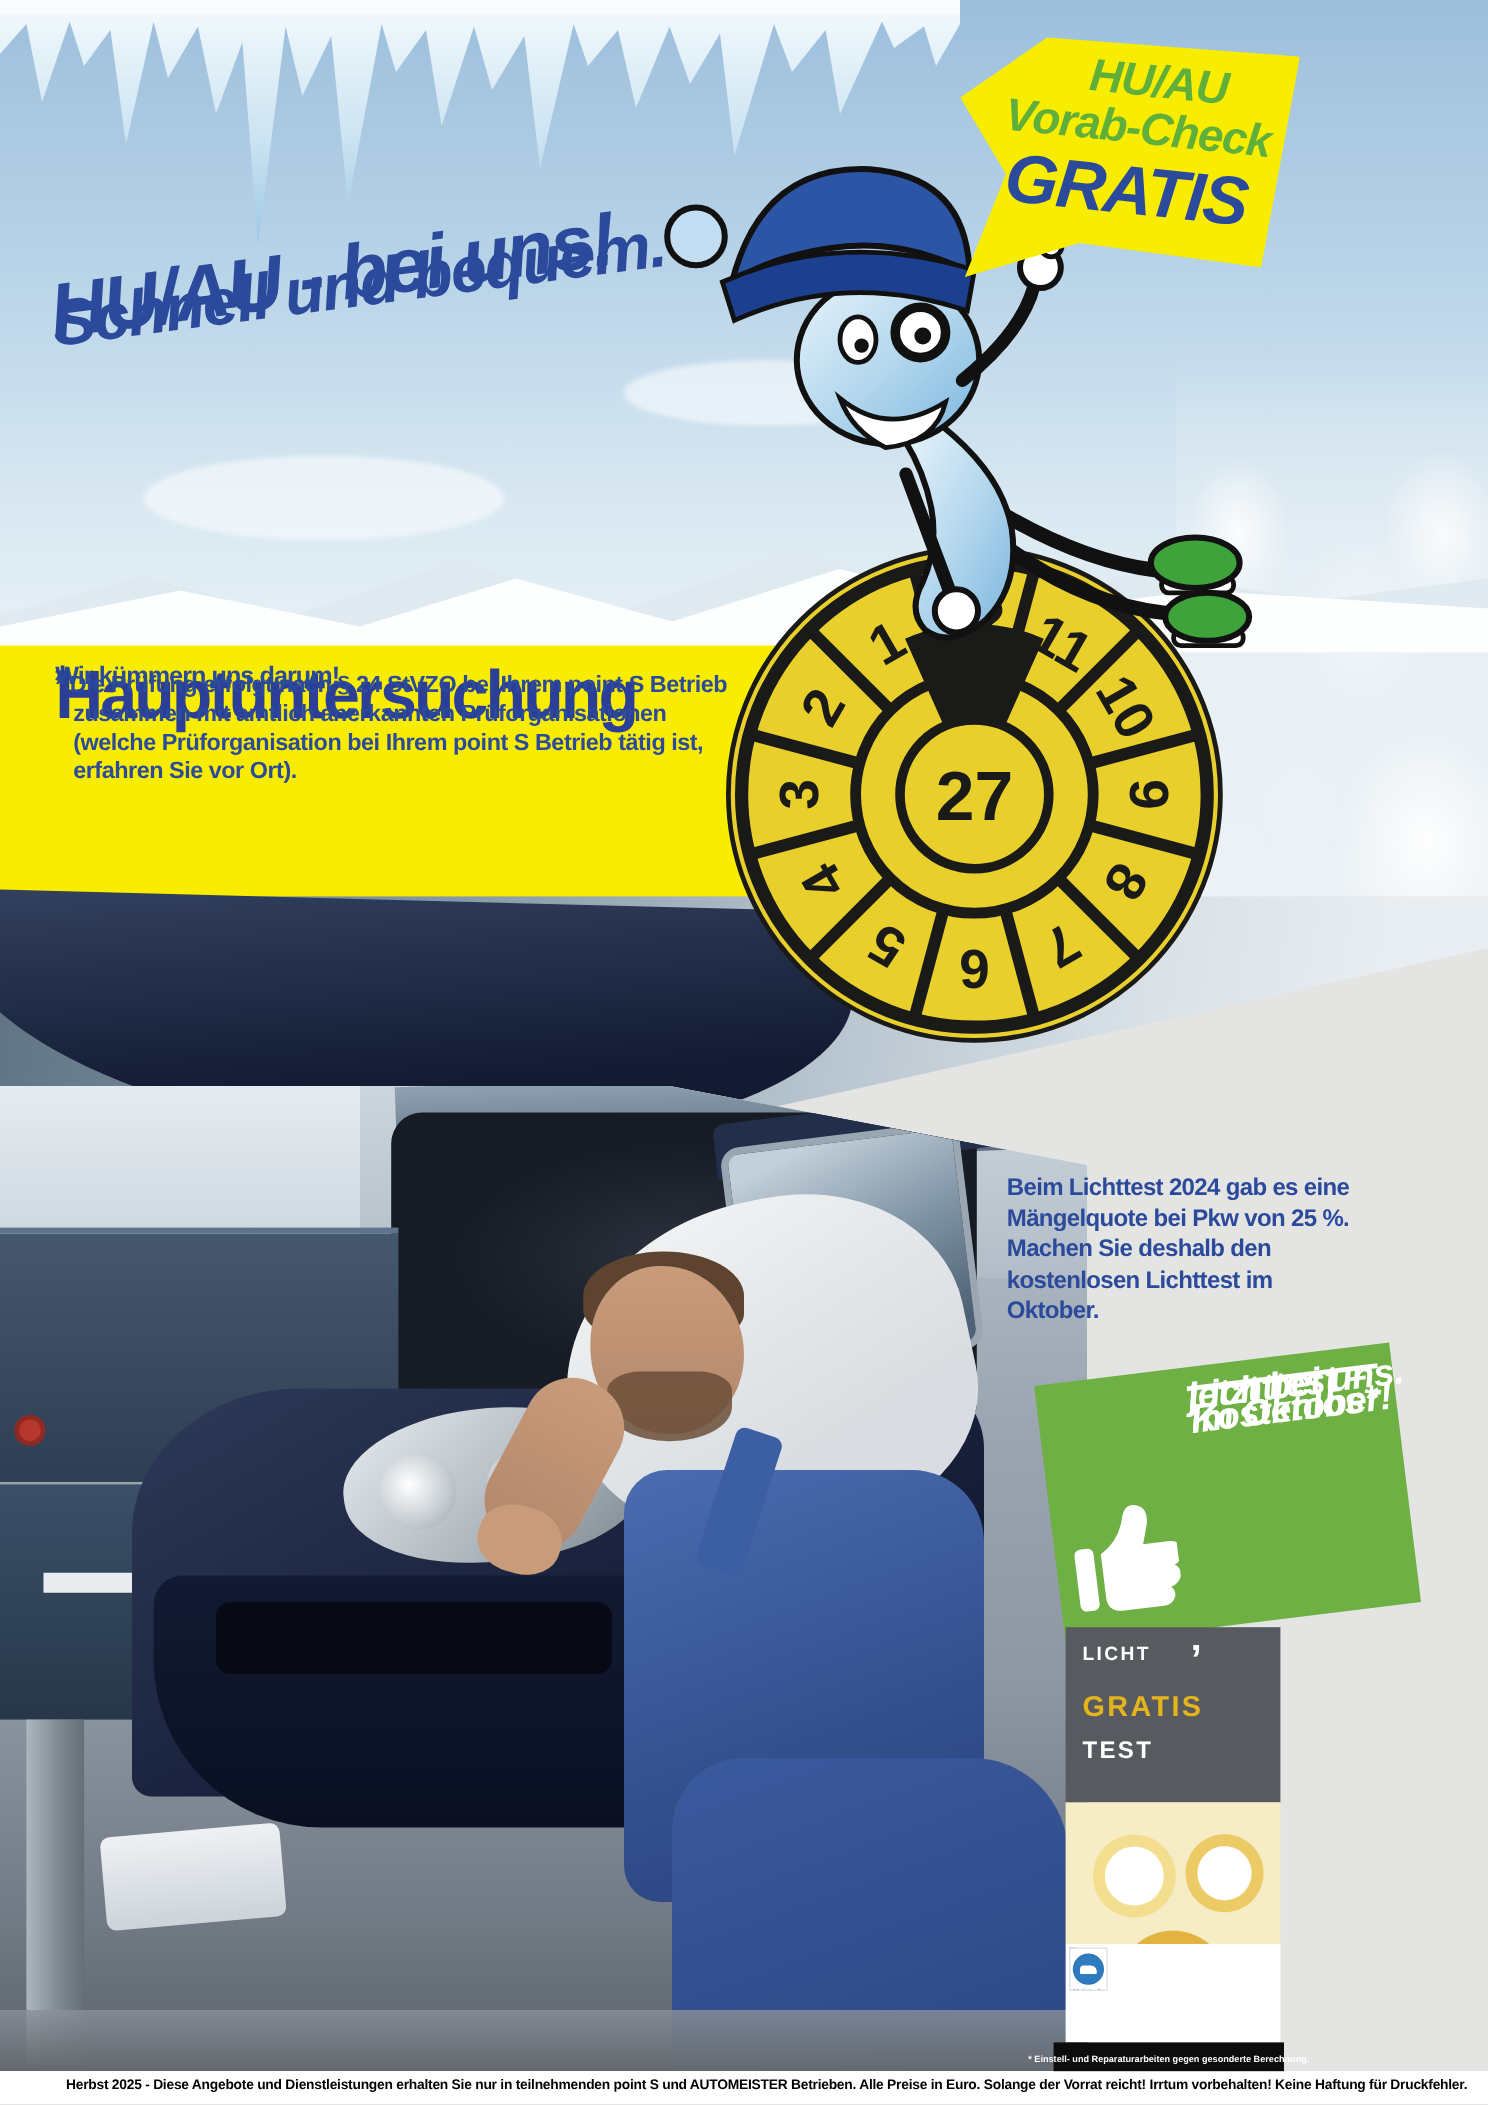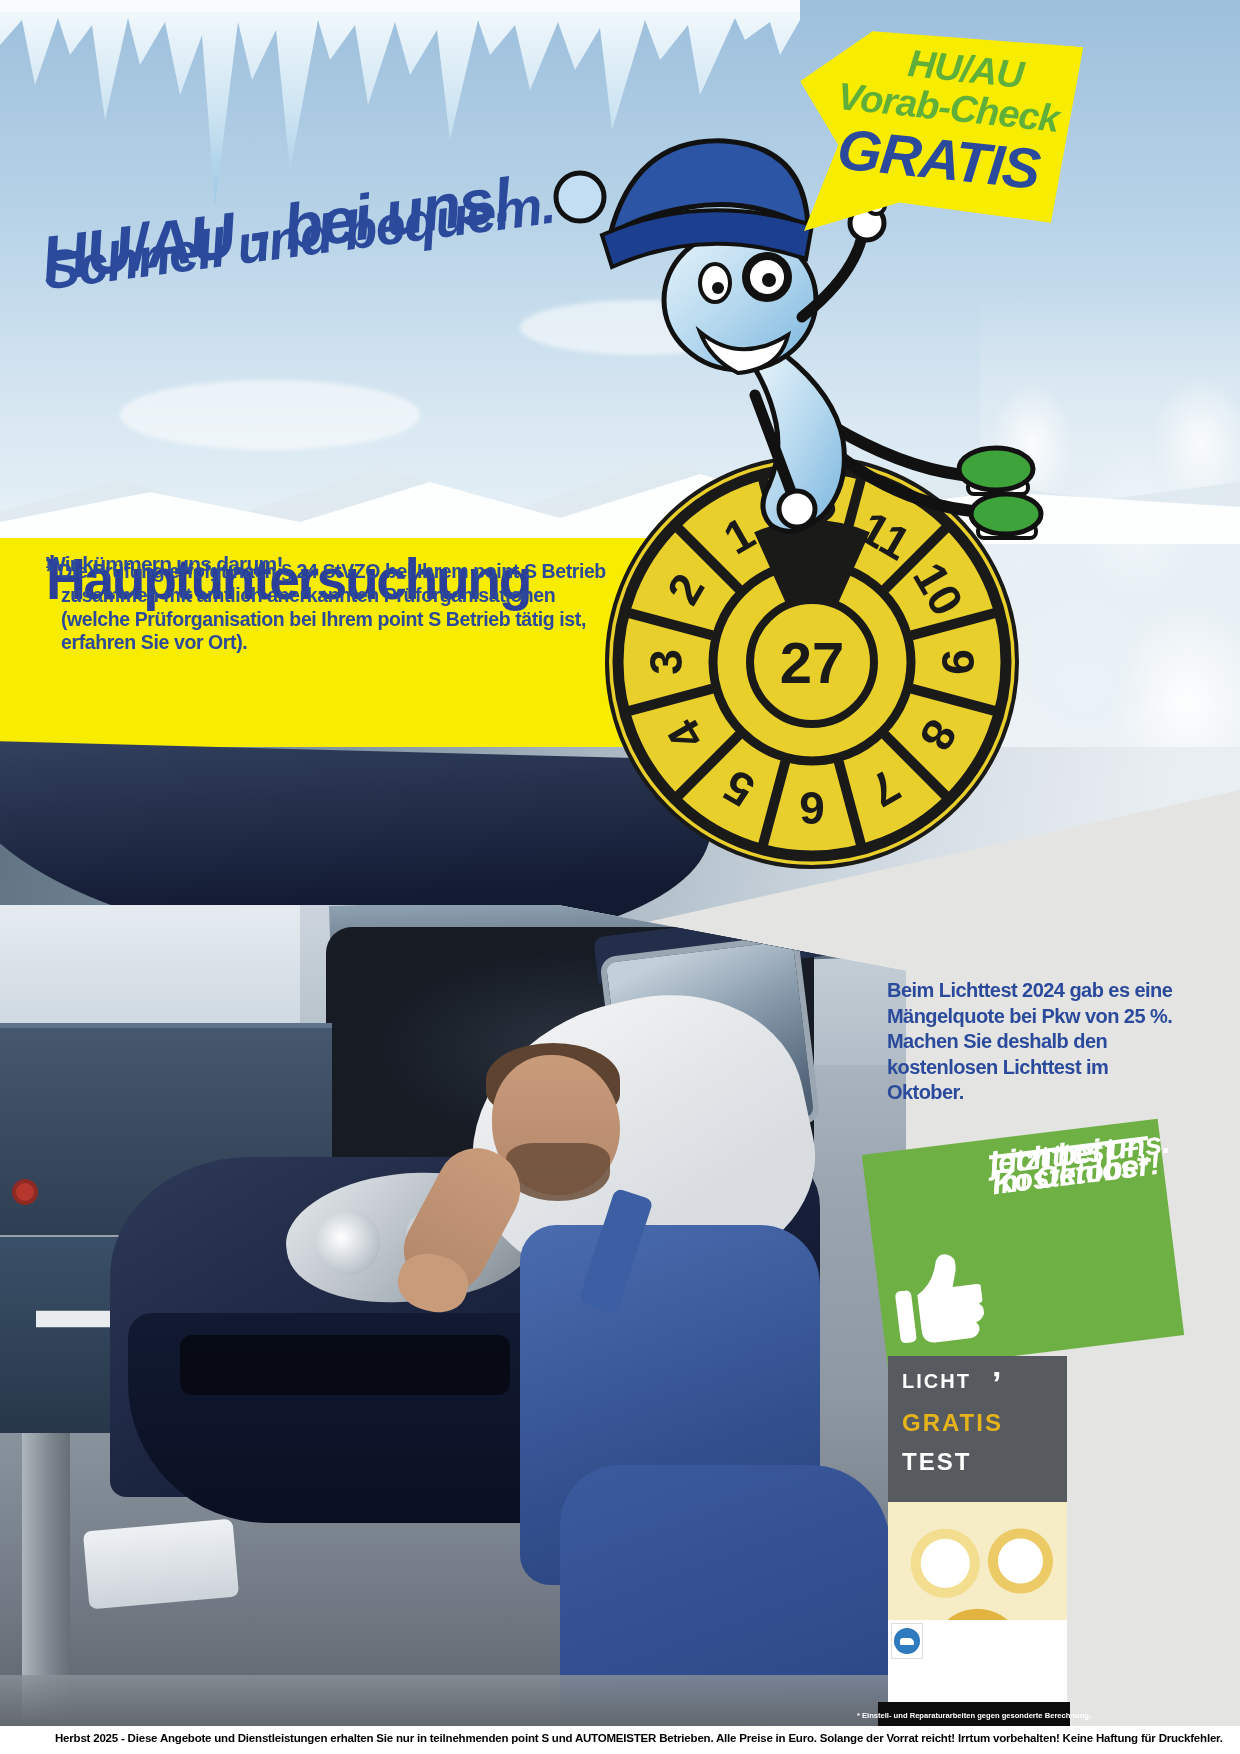--- a/index.html
+++ b/index.html
@@ -116,36 +116,36 @@
 
   .headline{left:38px;top:228px;transform:rotate(-7.5deg);transform-origin:left top;z-index:9;
     color:#2b4a9b;font-style:italic;font-weight:bold;}
   .headline span{position:static;display:block;white-space:nowrap;}
   .hl1{font-size:64px;letter-spacing:-2px;line-height:1;}
   .hl2{font-size:54px;letter-spacing:-1.5px;margin-top:12px;}
 
   
   .lt-title{left:886px;top:920px;width:310px;font-size:42px;font-weight:bold;color:#2b4a9b;
     letter-spacing:-2px;z-index:10;white-space:nowrap;}
-  .lt-body{left:887px;top:978px;width:300px;font-size:20px;font-weight:bold;color:#2b4a9b;
+  .lt-body{left:839px;top:978px;width:300px;font-size:20px;font-weight:bold;color:#2b4a9b;
     letter-spacing:-0.55px;line-height:1.28;white-space:pre-line;z-index:10;}
 
   .green-badge{left:874px;top:1136px;width:298px;height:218px;background:#6fb044;
     transform:rotate(-7deg);z-index:10;}
   .gb-text{right:12px;top:8px;text-align:right;color:#fff;font-style:italic;font-weight:bold;}
   .gb-text span{position:static;display:block;font-size:31px;line-height:1.12;letter-spacing:-0.5px;white-space:nowrap;}
   .gb-div{position:static !important;display:block;height:4px;background:#fff;width:160px;margin:8px 0 8px auto;}
   .gb-thumb{left:10px;bottom:16px;width:92px;height:100px;}
 
   
   .logo-box{left:888px;top:1356px;width:179px;height:146px;background:#575b5f;z-index:10;}
-  .lb-licht{left:14px;top:14px;font-size:20px;color:#fff;font-weight:bold;letter-spacing:2px;}
+  .lb-licht{left:14px;top:14px;font-size:16px;color:#fff;font-weight:bold;letter-spacing:2px;}
   .lb-apos{left:104px;top:8px;font-size:34px;color:#fff;font-weight:bold;}
   .lb-sicht{left:14px;top:53px;font-size:24px;color:#e5b41c;font-weight:bold;letter-spacing:2px;}
-  .lb-test{left:14px;top:92px;font-size:24px;color:#fff;font-weight:bold;letter-spacing:2px;}
+  .lb-test{left:14px;top:92px;font-size:20px;color:#fff;font-weight:bold;letter-spacing:2px;}
   .lb-year{right:0;top:24px;font-size:94px;color:#fff;font-weight:bold;line-height:1;letter-spacing:-5px;}
   .glow-box{left:888px;top:1502px;width:179px;height:118px;z-index:10;background:
     radial-gradient(circle at 32% 52%,#ffffff 0 24px,#f3dd8e 25px 34px,rgba(240,214,114,0) 35px),
     radial-gradient(circle at 74% 50%,#ffffff 0 22px,#eccb66 23px 32px,rgba(240,214,114,0) 33px),
     radial-gradient(circle at 50% 130%,#e2b33f 0 46px,rgba(226,179,63,0) 47px),#f6edc6;}
   .partners{left:888px;top:1620px;width:179px;height:82px;background:#fff;z-index:10;
     display:flex;gap:2px;padding:3px;}
   .partners div{position:static;}
   .pt1{flex:1.1;background:#fff;border:1px solid #c8c8c8;padding:2px;overflow:hidden;}
   .pt1-label{font-size:6px;color:#444;}

